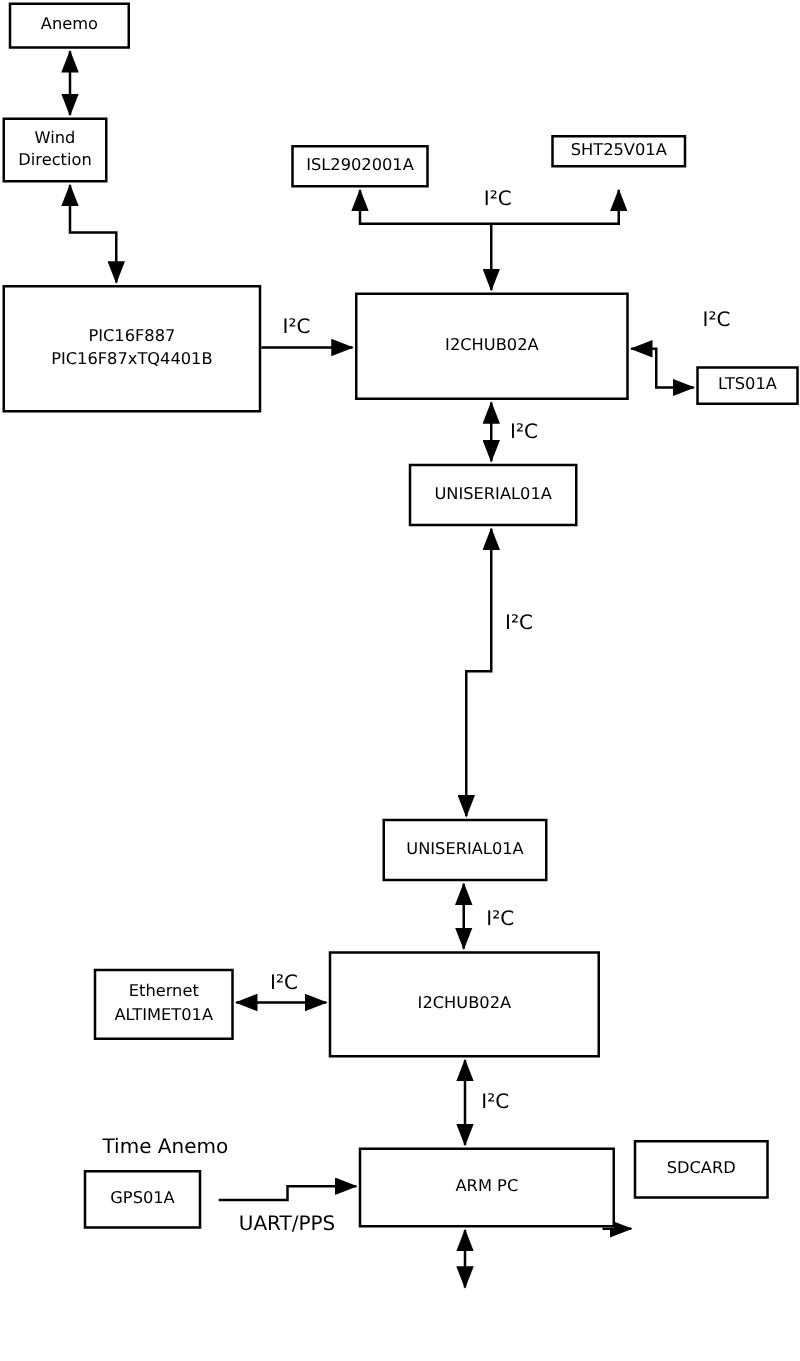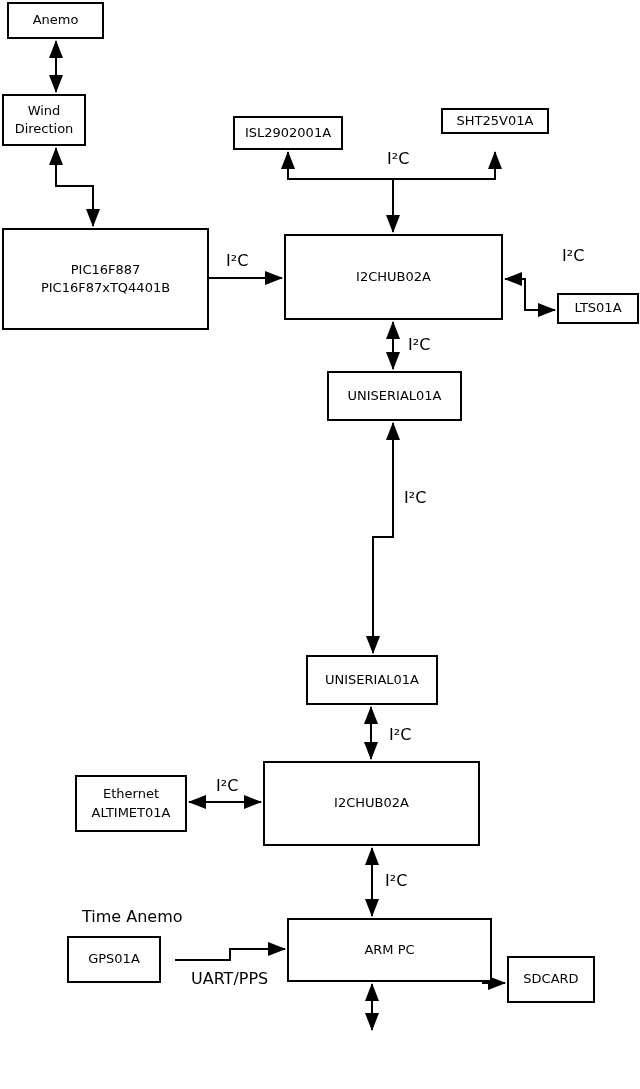--- a/index.html
+++ b/index.html
@@ -92,21 +92,21 @@
   </div>
 
   <div class="node" style="left:287px;top:918px;width:205px;height:64px">
     <span>ARM PC</span>
   </div>
 
   <div class="node" style="left:67px;top:936px;width:94px;height:47px">
     <span>GPS01A</span>
   </div>
 
-  <div class="node" style="left:507px;top:956px;width:88px;height:47px">
+  <div class="node" style="left:507px;top:912px;width:108px;height:47px">
     <span>SDCARD</span>
   </div>
 
 
   <div class="lbl" style="left:387px;top:150px">I²C</div>
   <div class="lbl" style="left:226px;top:252px">I²C</div>
   <div class="lbl" style="left:562px;top:247px">I²C</div>
   <div class="lbl" style="left:408px;top:336px">I²C</div>
   <div class="lbl" style="left:404px;top:489px">I²C</div>
   <div class="lbl" style="left:389px;top:726px">I²C</div>

